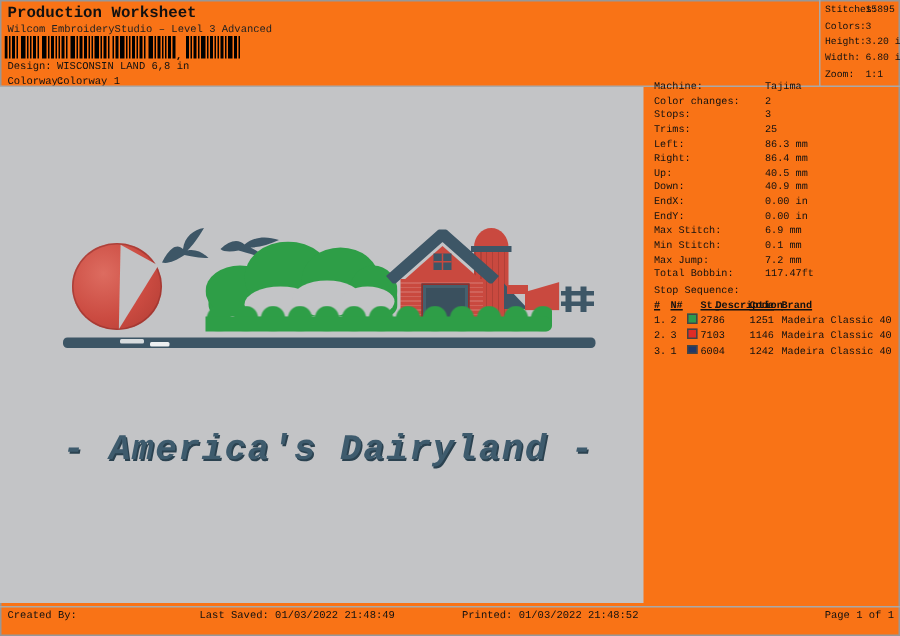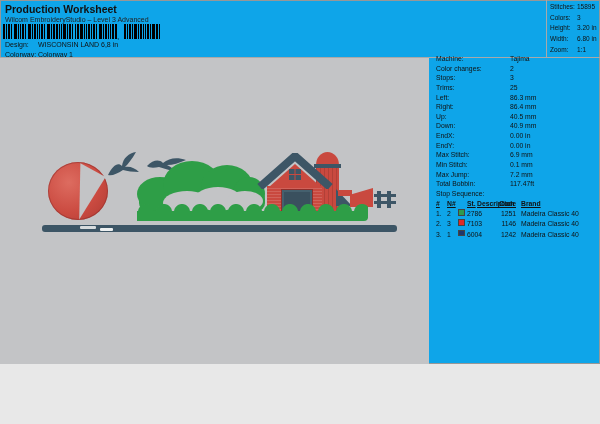--- a/index.html
+++ b/index.html
@@ -1,20 +1,20 @@
 <!DOCTYPE html>
 <html><head>
 <meta charset="utf-8">
 <style>
   * { margin:0; padding:0; box-sizing:border-box; }
   html,body { width:600px; height:424px; }
   body { font-family:"Liberation Sans", sans-serif; background:#e8e8e8; }
   .page {
-    position:relative; width:600px; height:364px; background:#0ea5e9;
-    overflow:hidden; box-shadow: inset 0 0 0 1px #979797; color:#111;
+    position:relative; width:600px; height:424px; background:#f97316;
+    overflow:hidden; box-shadow: inset 0 0 0 1px #979797; color:#111;font-family:Liberation Mono, monospace;
   }
   .abs { position:absolute; }
 
   
   .title   { left:5px; top:3px;  font-size:10.5px; font-weight:bold; }
   .subtitle{ left:5px; top:16px; font-size:7px; color:#222; }
   .barcode { left:3px; top:24px; }
   .hrow    { font-size:7px; white-space:nowrap; }
   .hrow .hlabel { display:inline-block; width:33px; }
   .design-row   { left:5px; top:41px; }
@@ -190,20 +190,21 @@
 
     <div class="abs scallop">
       <div class="scallop-base"></div>
     </div>
 
     <div class="abs divider-bar">
       <div class="dash1"></div>
       <div class="dash2"></div>
     </div>
 
+    <div class="abs tagline">- America's Dairyland -</div>
   </div>
 
   <div class="abs machine-panel">
     <div class="mrow"><span class="mlabel">Machine:</span><span>Tajima</span></div>
     <div class="mrow"><span class="mlabel">Color changes:</span><span>2</span></div>
     <div class="mrow"><span class="mlabel">Stops:</span><span>3</span></div>
     <div class="mrow"><span class="mlabel">Trims:</span><span>25</span></div>
     <div class="mrow"><span class="mlabel">Left:</span><span>86.3 mm</span></div>
     <div class="mrow"><span class="mlabel">Right:</span><span>86.4 mm</span></div>
     <div class="mrow"><span class="mlabel">Up:</span><span>40.5 mm</span></div>

